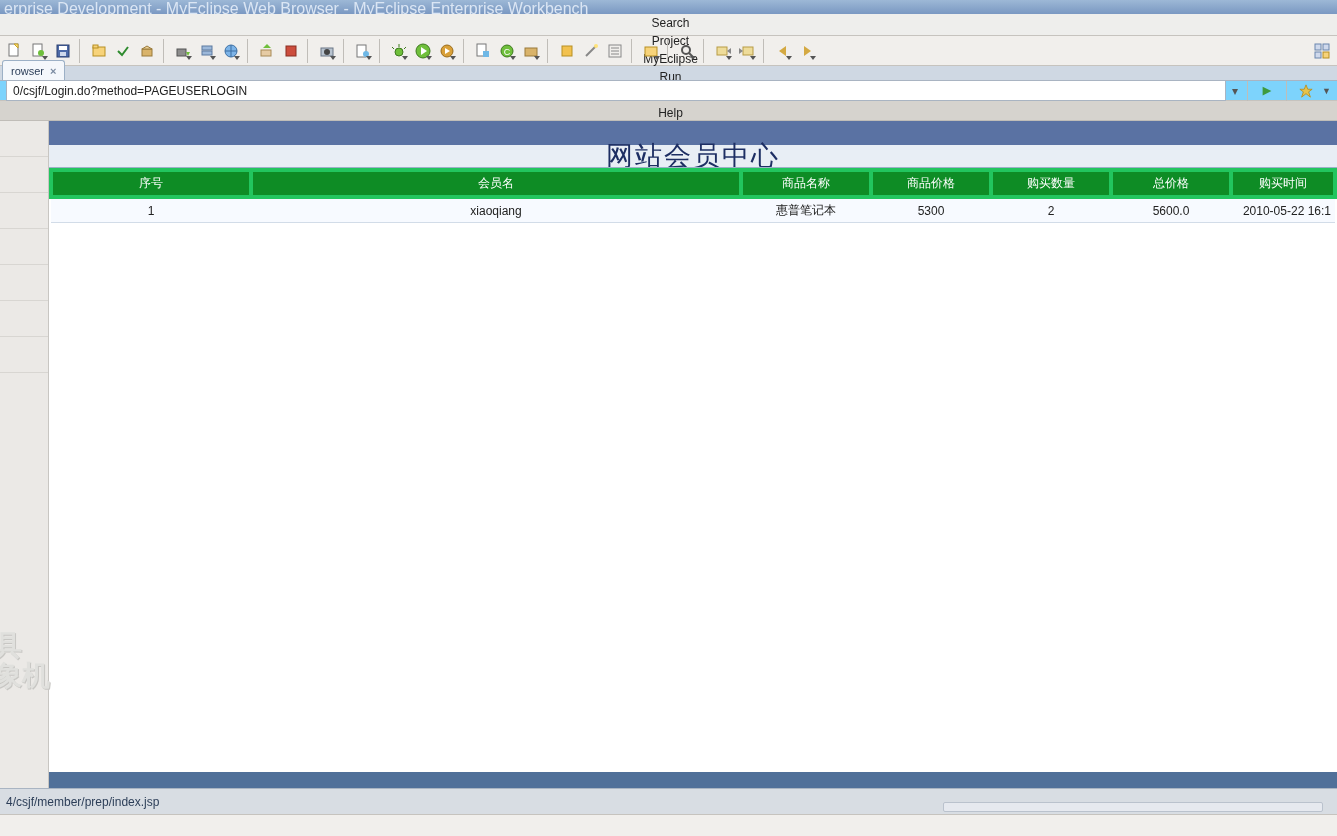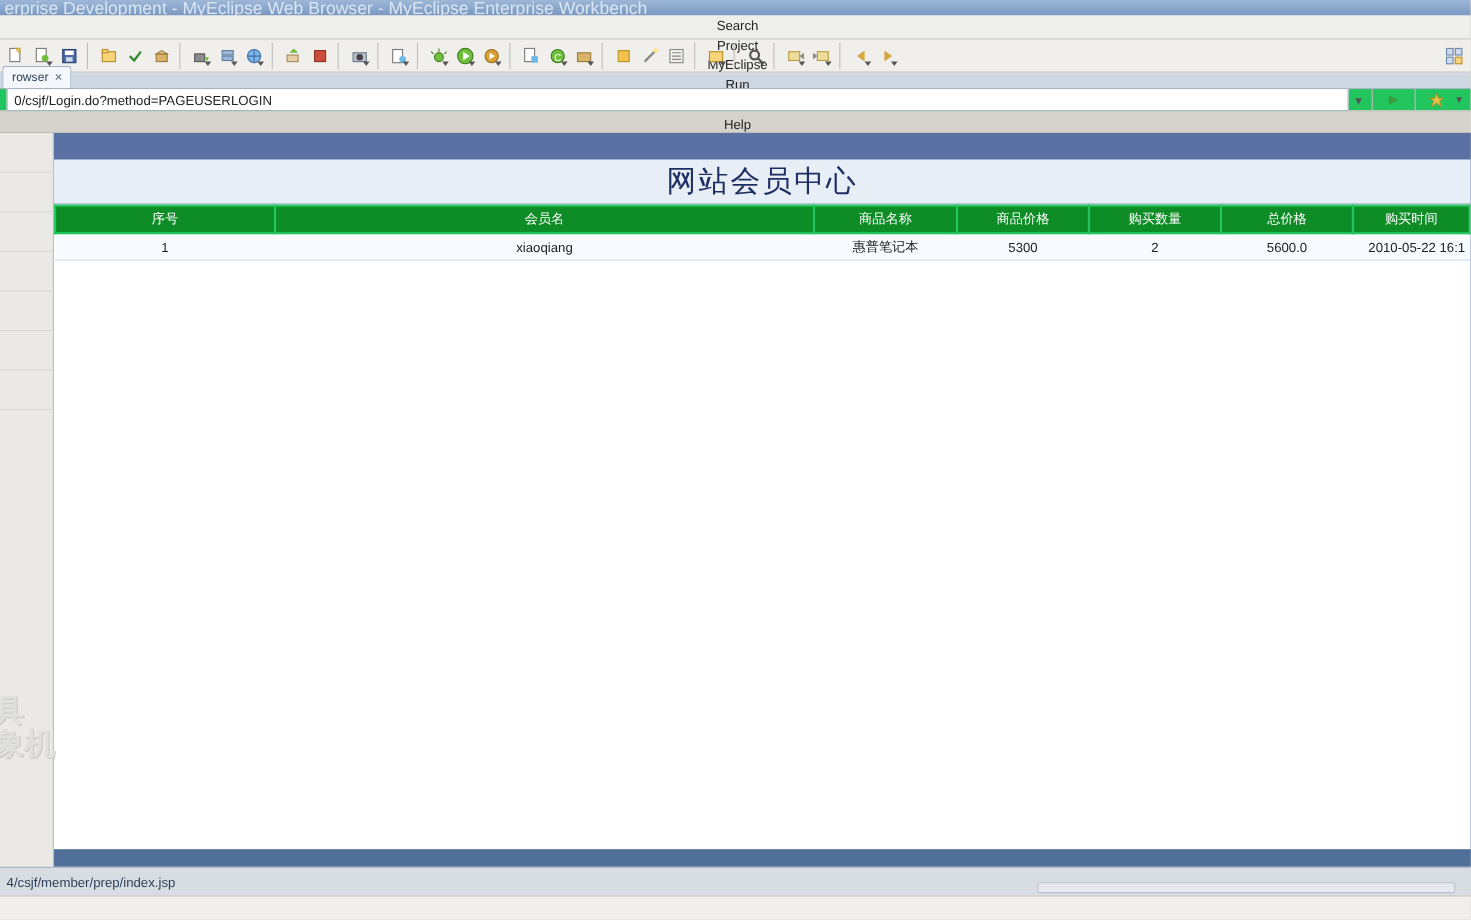--- a/index.html
+++ b/index.html
@@ -46,21 +46,21 @@
     display:flex; align-items:flex-end; padding-left:2px;
   }
   .tab {
     height:20px; display:flex; align-items:center; gap:6px;
     background:#f4f7fb; border:1px solid #9cb0c6; border-bottom:none;
     border-radius:3px 3px 0 0; padding:0 8px; font-size:11px; color:#2c3e58;
   }
   .tab .close-x { color:#7a8aa0; font-weight:bold; cursor:pointer; }
 
   .addr-row {
-    height:20px; background:#22c55e; border-bottom:1px solid #c6c3be;
+    height:20px; background:#7dd3fc; border-bottom:1px solid #c6c3be;
     display:flex; align-items:center; padding:0 6px; gap:6px;
   }
   .addr-input {
     flex:1; height:21px; border:1px solid #a9b4c2; background:#fff;
     font-size:12px; padding:0 6px; color:#222;
   }
   .addr-btn { width:20px; height:20px; display:flex; align-items:center; justify-content:center;}
   .addr-sep { width:1px; height:20px; background:#c0bdb8; margin:0 3px;}
 
   .body-area {
@@ -69,30 +69,30 @@
     display:flex;
   }
   .left-gutter { width:49px; background:#ebe9e6; border-right:1px solid #c8c6c2; }
   .left-gutter .slot { height:36px; border-bottom:1px solid #d8d6d2; }
 
   .page-frame {
     flex:1; background:#5a72a3; position:relative; overflow:hidden; display:flex; flex-direction:column;
   }
   .page-top-band { height:24px; background:#5a72a3; }
   .page-title-band {
-    height:40px; background:#e8eef5;
+    height:22px; background:#e8eef5;
     display:flex; align-items:center; justify-content:center;
     font-family:"SimSun","Microsoft YaHei",serif;
     font-size:27px; color:#1d2e63; letter-spacing:2px;
   }
   .table-wrap { background:#fff; flex:1; position:relative; border-top:1px solid #9db0c7; }
   table.data { width:100%; border-collapse:collapse; font-size:12px; }
   table.data th {
     background:#0e8c25; color:#fff; font-weight:normal;
-    border:2px solid #22c55e; padding:3px 2px; text-align:center; height:18px;
+    border:4px solid #22c55e; padding:3px 2px; text-align:center; height:18px;
     white-space:nowrap;
   }
   table.data td {
     border-bottom:1px solid #d2dce8; padding:3px 2px; text-align:center;
     color:#222; background:#f7faff; white-space:nowrap;
   }
   .col-seq   { width:200px; }
   .col-name  { width:490px; }
   .col-prod  { width:130px; }
   .col-price { width:120px; }

